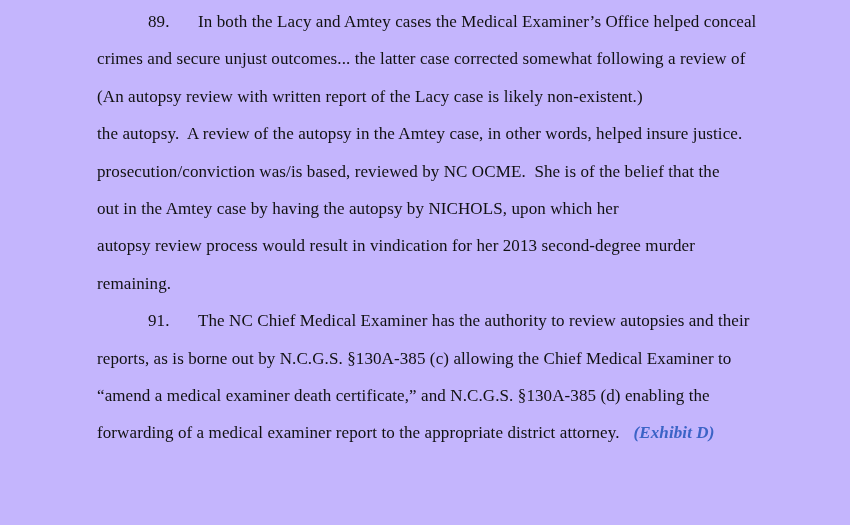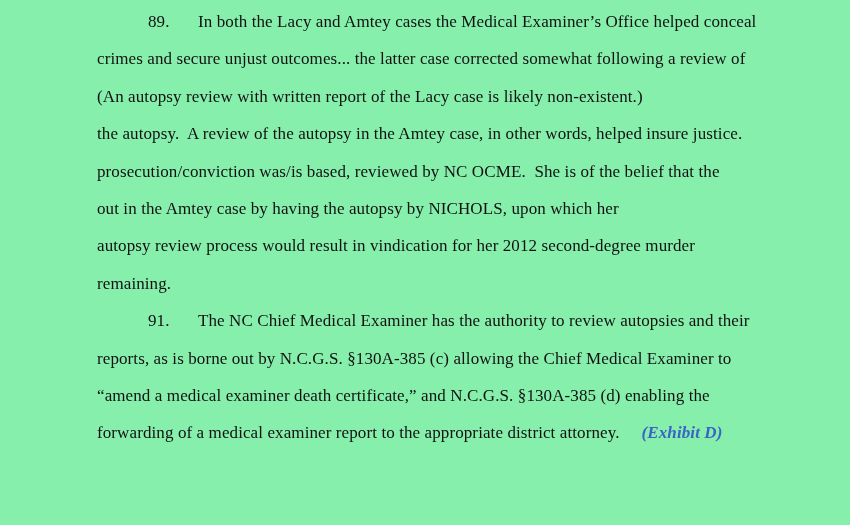--- a/index.html
+++ b/index.html
@@ -4,21 +4,21 @@
 <style>
   html, body {
     margin: 0;
     padding: 0;
     background: #ffffff;
   }
   .page {
     position: relative;
     width: 850px;
     height: 525px;
-    background: #86efac;
+    background: #c4b5fd;
     overflow: hidden;
     font-family: "Liberation Serif", serif;
   }
   .content {
     position: absolute;
     left: 97px;
     top: 3px;
     width: 665px;
   }
   .line {
@@ -34,41 +34,41 @@
   }
   .pnum {
     display: inline-block;
     width: 50px;
   }
   .exhibit-link {
     color: #3b63c6;
     font-weight: bold;
     font-style: italic;
     text-decoration: none;
-    margin-left: 22px;
+    margin-left: 14px;
     cursor: pointer;
   }
 </style>
 </head>
 <body>
 
 <div class="page">
   <div class="content">
 
     <div>
       <div class="line first"><span class="pnum">89.</span><span>In both the Lacy and Amtey cases the Medical Examiner’s Office helped conceal</span></div>
       <div class="line">crimes and secure unjust outcomes... the latter case corrected somewhat following a review of</div>
       <div class="line">(An autopsy review with written report of the Lacy case is likely non-existent.)</div>
       <div class="line">the autopsy.  A review of the autopsy in the Amtey case, in other words, helped insure justice.</div>
     </div>
 
     <div>
       <div class="line">prosecution/conviction was/is based, reviewed by NC OCME.  She is of the belief that the</div>
       <div class="line">out in the Amtey case by having the autopsy by NICHOLS, upon which her</div>
-      <div class="line">autopsy review process would result in vindication for her 2012 second-degree murder</div>
+      <div class="line">autopsy review process would result in vindication for her 2013 second-degree murder</div>
       <div class="line">remaining.</div>
     </div>
 
     <div>
       <div class="line first"><span class="pnum">91.</span><span>The NC Chief Medical Examiner has the authority to review autopsies and their</span></div>
       <div class="line">reports, as is borne out by N.C.G.S. §130A-385 (c) allowing the Chief Medical Examiner to</div>
       <div class="line">“amend a medical examiner death certificate,” and N.C.G.S. §130A-385 (d) enabling the</div>
       <div class="line"><span>forwarding of a medical examiner report to the appropriate district attorney.</span><a class="exhibit-link">(Exhibit D)</a></div>
     </div>
 

